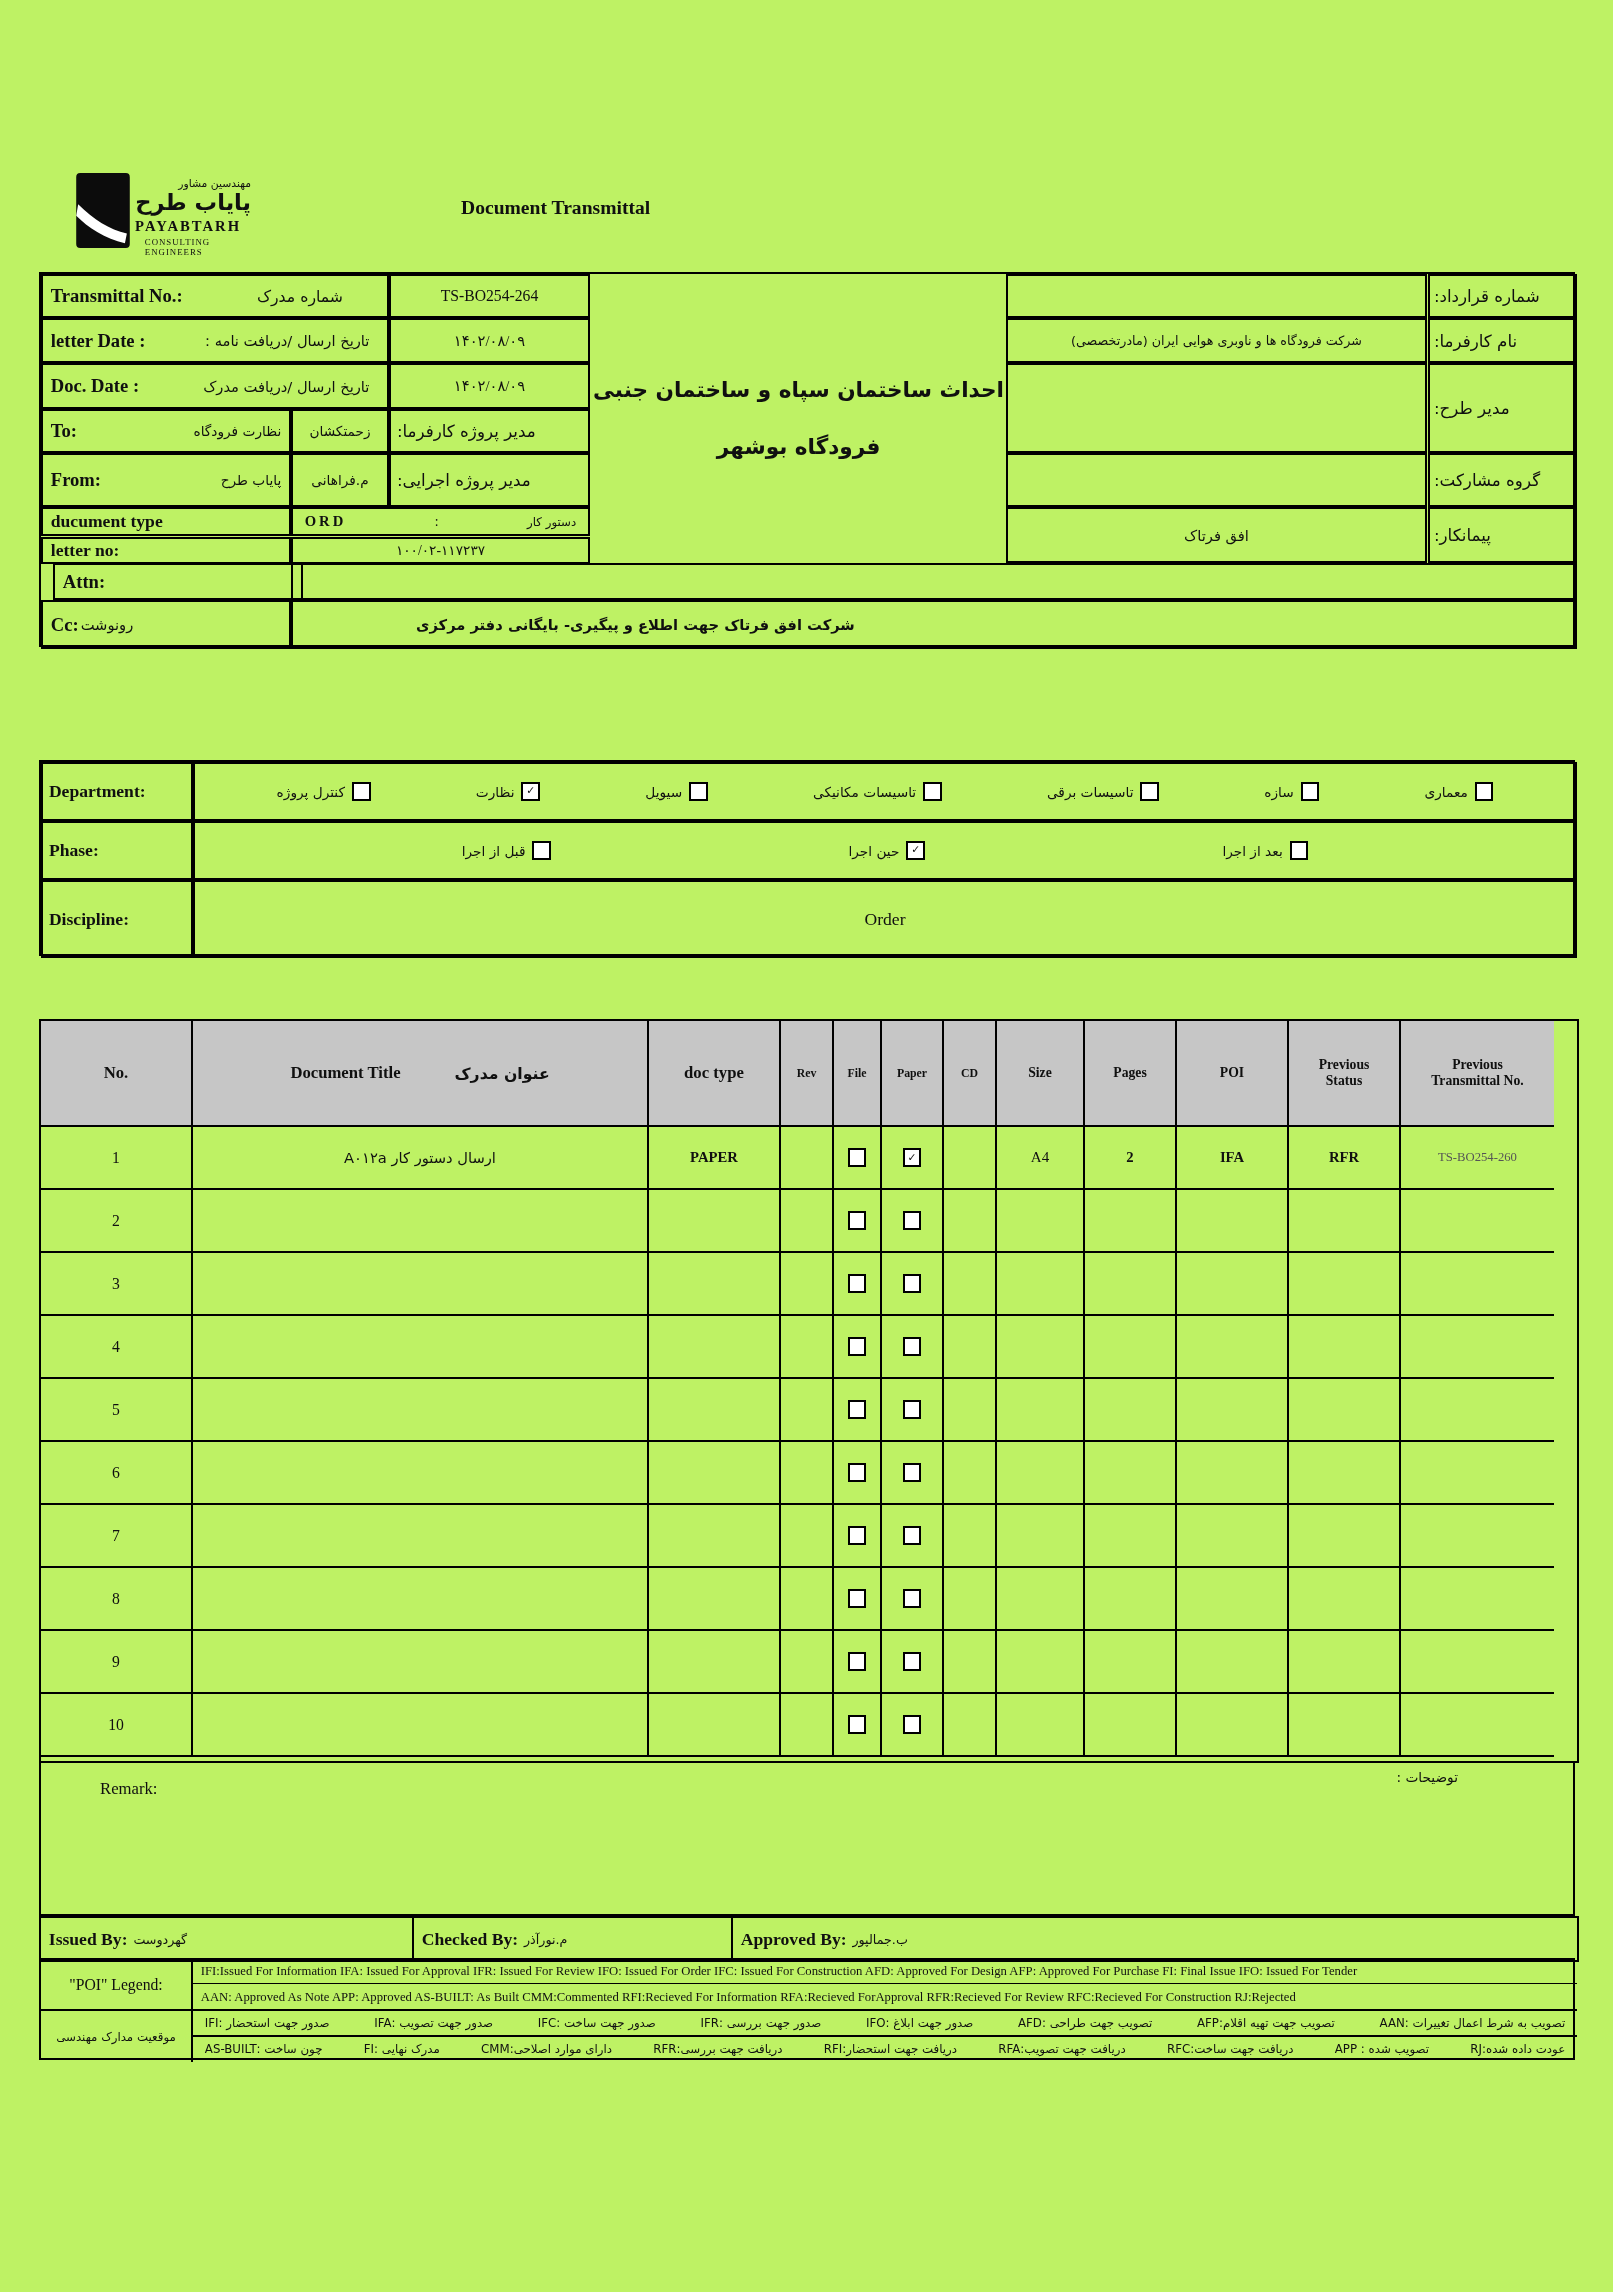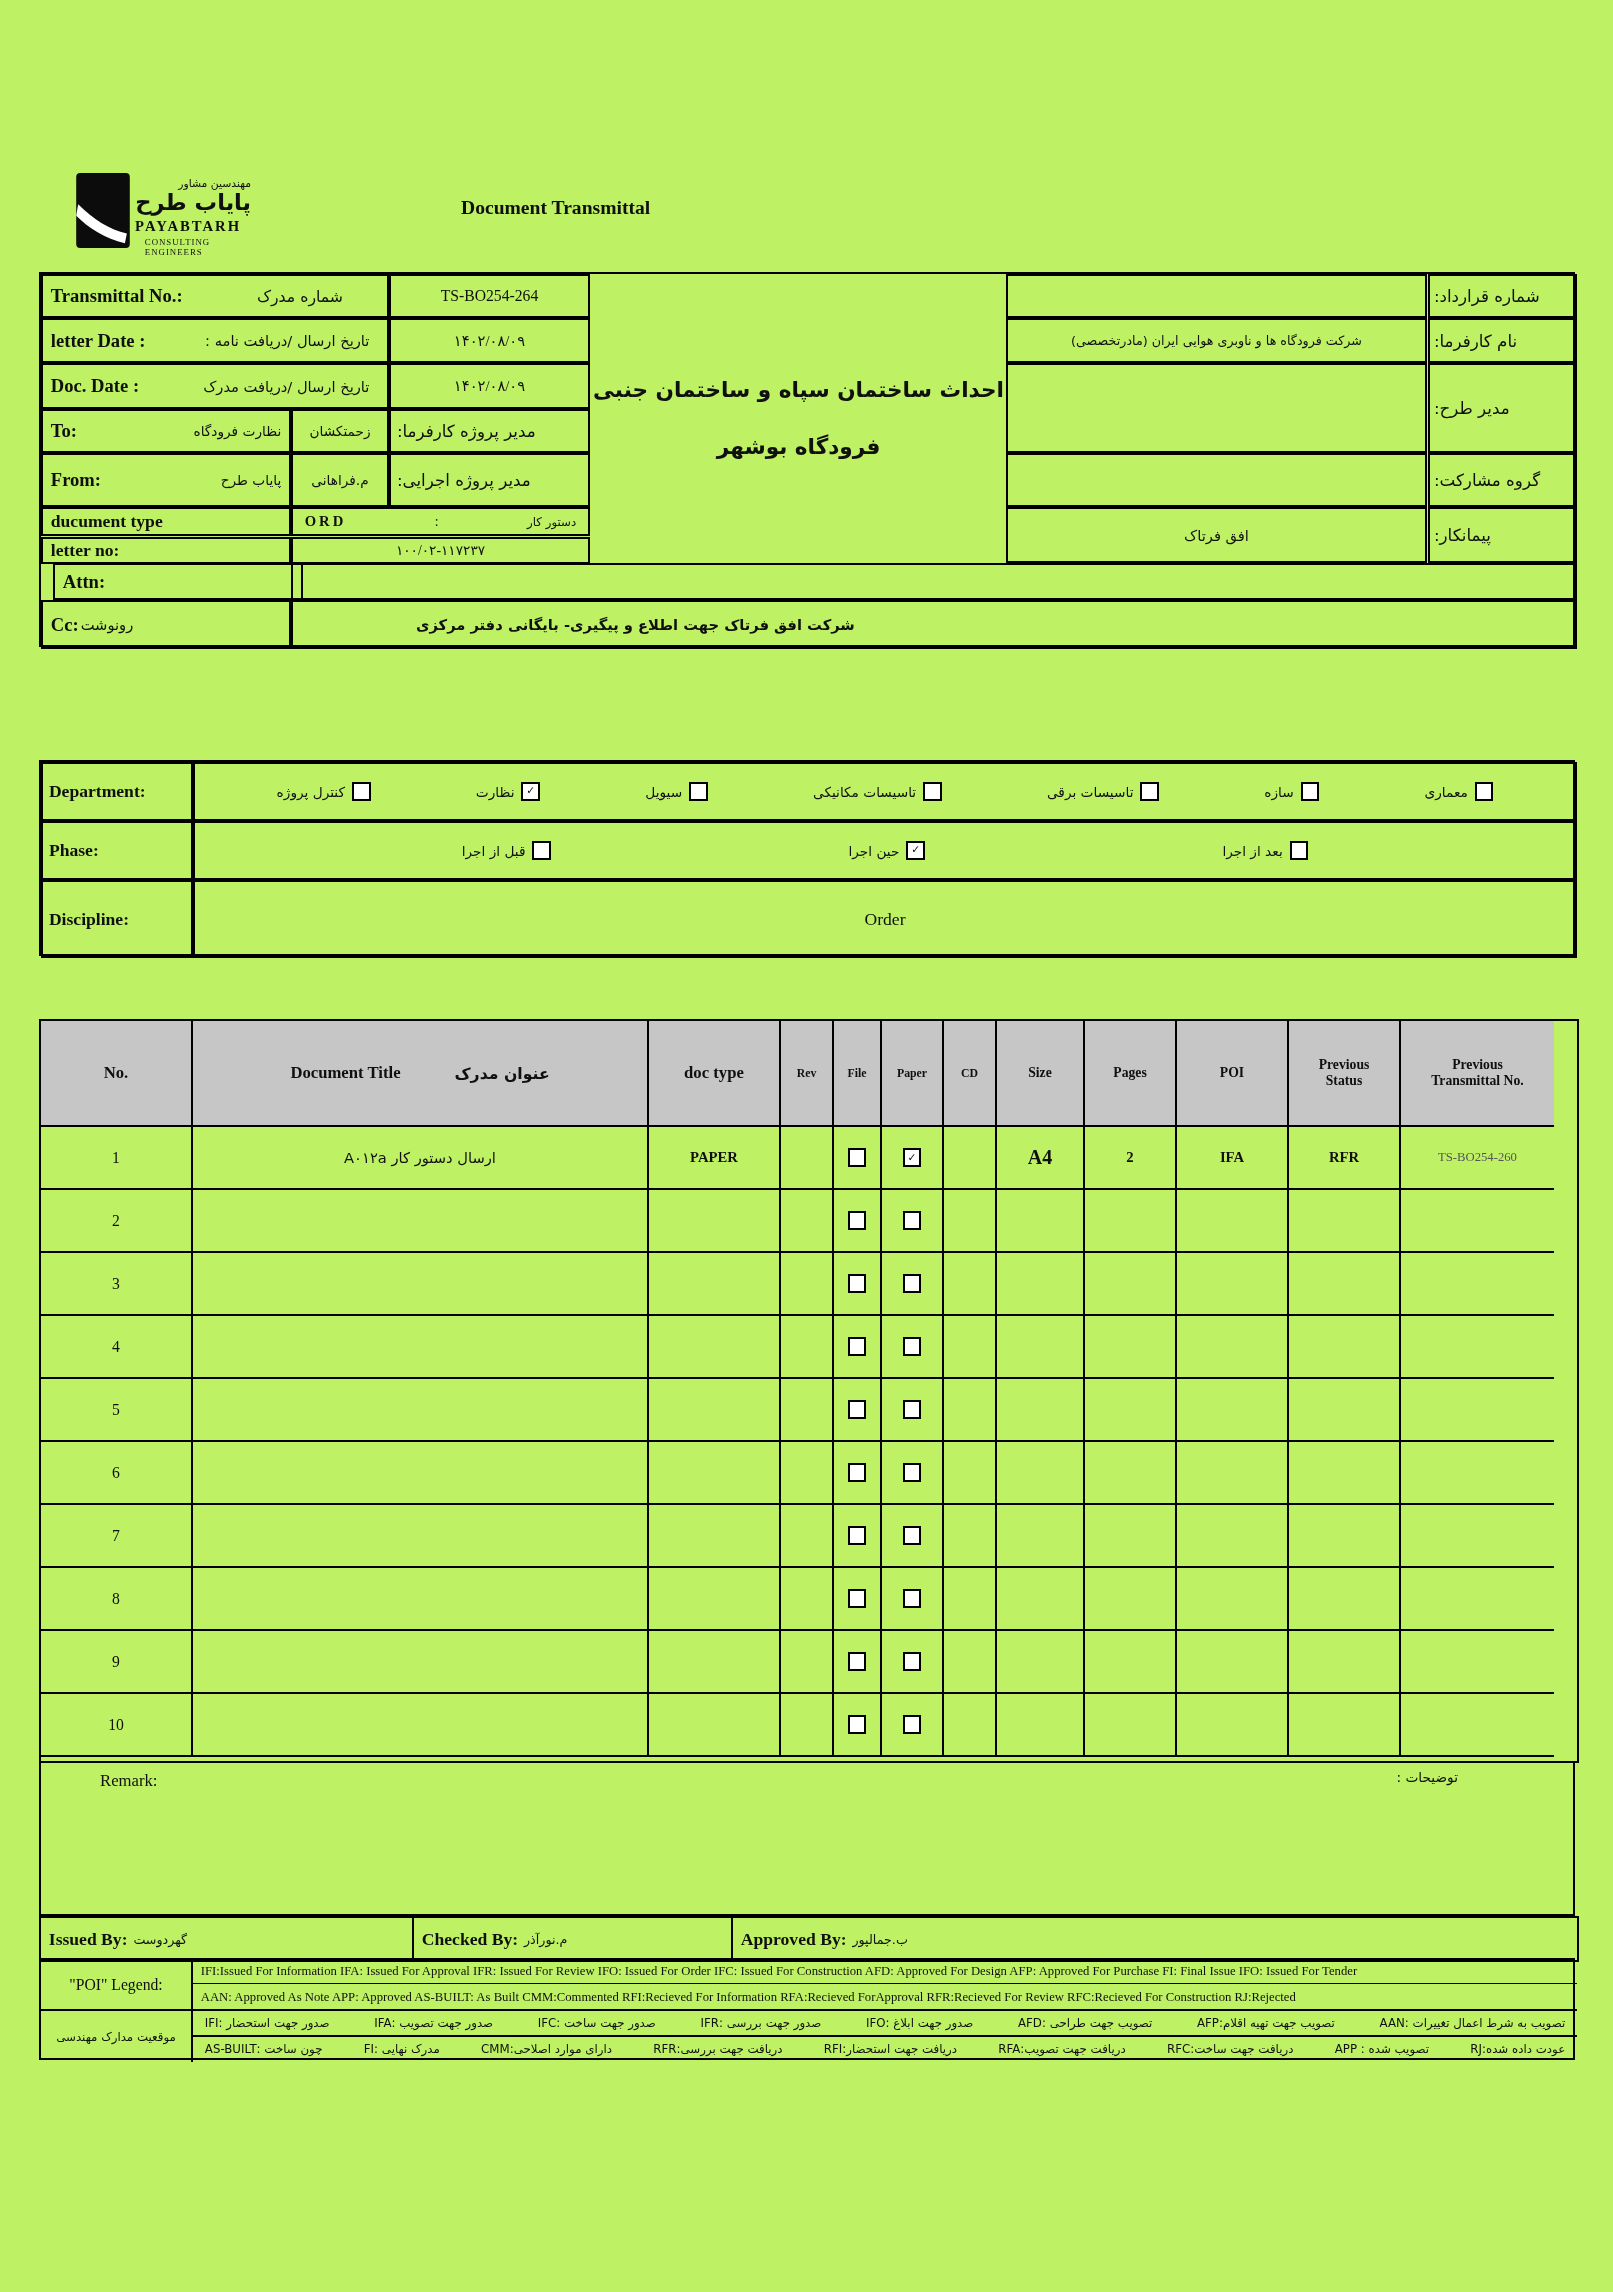--- a/index.html
+++ b/index.html
@@ -223,21 +223,21 @@
       <div class="dcell fa rtl" style="font-size: 14.7px;">ارسال دستور کار A۰۱۲a</div>
       <div class="dcell " style="font-weight: bold; font-size: 14.7px;">PAPER</div>
       <div class="dcell "></div>
       <div class="dcell ">
         <span class="cbox"></span>
       </div>
       <div class="dcell ">
         <span class="cbox">✓</span>
       </div>
       <div class="dcell "></div>
-      <div class="dcell " style="font-weight: bold; font-size: 20px;">A4</div>
+      <div class="dcell " style="font-weight: normal; font-size: 15px;">A4</div>
       <div class="dcell " style="font-weight: bold; font-size: 14.7px;">2</div>
       <div class="dcell " style="font-weight: bold; font-size: 14.7px;">IFA</div>
       <div class="dcell " style="font-weight: bold; font-size: 14.7px;">RFR</div>
       <div class="dcell " style="font-size: 12.7px; color: rgb(85, 85, 85); border-right: none;">TS-BO254-260</div>
       <div class="dcell ">2</div>
       <div class="dcell fa rtl" style="font-size: 14.7px;"></div>
       <div class="dcell " style="font-weight: bold; font-size: 14.7px;"></div>
       <div class="dcell "></div>
       <div class="dcell ">
         <span class="cbox"></span>
@@ -375,21 +375,21 @@
       </div>
       <div class="dcell "></div>
       <div class="dcell " style="font-weight: bold; font-size: 14.7px;"></div>
       <div class="dcell " style="font-weight: bold; font-size: 14.7px;"></div>
       <div class="dcell " style="font-weight: bold; font-size: 14.7px;"></div>
       <div class="dcell " style="font-weight: bold; font-size: 14.7px;"></div>
       <div class="dcell " style="font-size: 12.7px; color: rgb(85, 85, 85); border-right: none;"></div>
     </div>
 
   <div class="box" style="left:39px;top:1761px;width:1536px;height:155px;">
-    <div class="abs" style="left:59px;top:5px;width:61px;font-size:16.7px;word-break:break-all;line-height:1.5;">Remark:</div>
+    <div class="abs" style="left:59px;top:13px;width:61px;font-size:16.7px;word-break:break-all;line-height:1.5;">Remark:</div>
     <div class="abs fa rtl" style="left:1304px;top:5.9px;width:113px;font-size:13.7px;">توضیحات :</div>
   </div>
 
   <div class="sig" id="sig-row">
       <div style="width: 373px;">
         <b>Issued By:</b>
         <span class="fa">گهردوست</span>
       </div>
       <div style="width: 319px;">
         <b>Checked By:</b>

